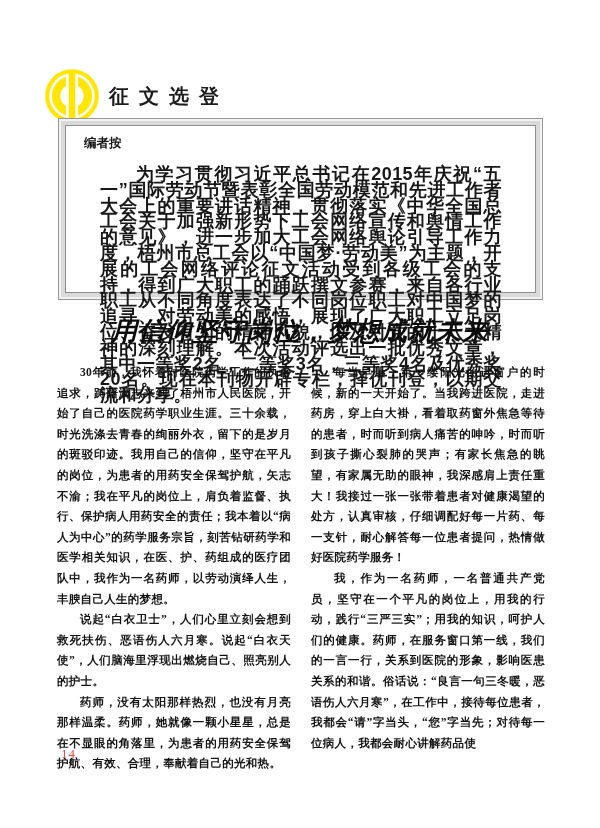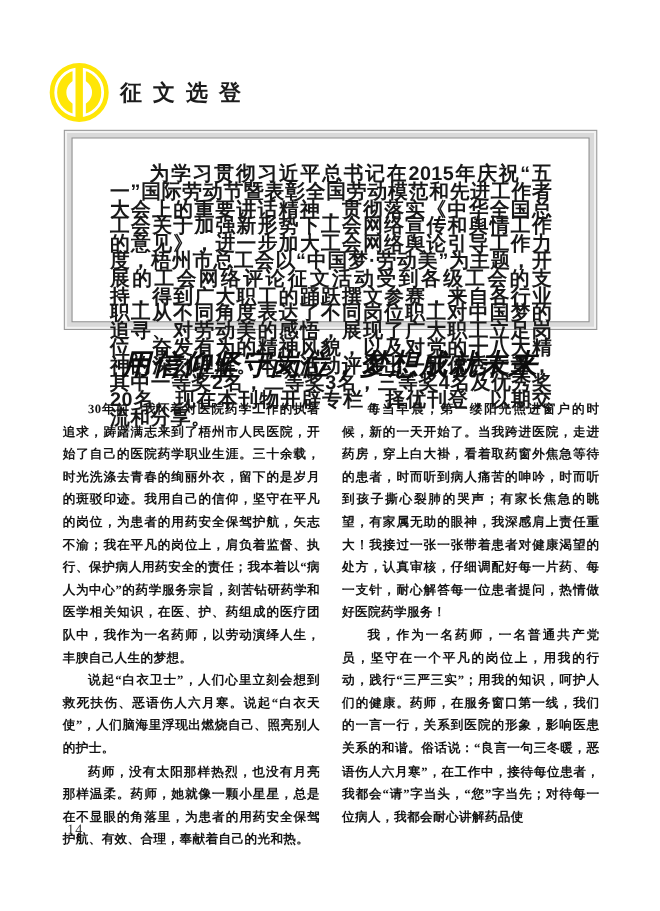--- a/index.html
+++ b/index.html
@@ -1,21 +1,21 @@
 <!DOCTYPE html>
 <html><head>
 <meta charset="utf-8">
 <style>
   html,body{margin:0;padding:0;background:#ffffff;}
   .page{
     position:relative;width:600px;height:828px;background:#ffffff;
     font-family:"Liberation Serif",serif;color:#141414;overflow:hidden;
   }
   
-  .masthead{position:absolute;left:44px;top:56px;display:flex;align-items:center;gap:9px;}
+  .masthead{position:absolute;left:44px;top:68px;display:flex;align-items:center;gap:9px;}
   .logo{width:56px;height:56px;display:block;}
   .logo svg{width:56px;height:56px;display:block;}
   .section-label{
     margin:0;font-size:20px;font-weight:bold;letter-spacing:10px;
     color:#1c1c1c;white-space:nowrap;
   }
   
   .editor-box{
     position:absolute;left:58px;top:118px;width:485px;height:182px;
     box-sizing:border-box;background:#ffffff;
@@ -45,41 +45,42 @@
   
   .columns{position:absolute;left:57px;top:362px;width:488px;display:flex;gap:20px;}
   .col{width:240px;}
   .col p{
     margin:0;font-size:11.5px;line-height:20.6px;font-weight:600;
     text-align:justify;text-indent:2em;letter-spacing:0.3px;color:#141414;
   }
   
   .page-number{
     position:absolute;left:61px;top:746px;font-size:13px;
-    letter-spacing:1px;color:#404040;
+    letter-spacing:1px;color:#ef4444;
   }
 </style>
 </head>
 <body>
 
 <div class="page">
 
   <header class="masthead">
     <span class="logo">
       <svg viewBox="0 0 60 60" xmlns="http://www.w3.org/2000/svg">
         <circle cx="30" cy="30" r="26.5" fill="none" stroke="#ffe607" stroke-width="4.5"></circle>
         <circle cx="30" cy="30" r="17" fill="none" stroke="#ffe607" stroke-width="9"></circle>
         <rect x="23.5" y="8" width="13" height="44" fill="#ffffff"></rect>
         <rect x="26.4" y="4" width="7.2" height="52" fill="#ffe607"></rect>
       </svg>
     </span>
     <h2 class="section-label">征文选登</h2>
   </header>
 
   <section class="editor-box">
+    <div class="editor-label">编者按</div>
     <p class="editor-body">为学习贯彻习近平总书记在2015年庆祝“五一”国际劳动节暨表彰全国劳动模范和先进工作者大会上的重要讲话精神，贯彻落实《中华全国总工会关于加强新形势下工会网络宣传和舆情工作的意见》，进一步加大工会网络舆论引导工作力度，梧州市总工会以“中国梦·劳动美”为主题，开展的工会网络评论征文活动受到各级工会的支持，得到广大职工的踊跃撰文参赛，来自各行业职工从不同角度表达了不同岗位职工对中国梦的追寻、对劳动美的感悟，展现了广大职工立足岗位、奋发有为的精神风貌，以及对党的十八大精神的深刻理解。本次活动评选出一批优秀文章，其中一等奖2名，二等奖3名，三等奖4名及优秀奖20名。现在本刊物开辟专栏，择优刊登，以期交流和分享。</p>
   </section>
 
   <h1 class="article-title">用信仰坚守岗位，梦想成就未来</h1>
 
 
   <div class="columns">
     <div class="col">
       <p>30年前，我怀着对医院药学工作的执著追求，踌躇满志来到了梧州市人民医院，开始了自己的医院药学职业生涯。三十余载，时光洗涤去青春的绚丽外衣，留下的是岁月的斑驳印迹。我用自己的信仰，坚守在平凡的岗位，为患者的用药安全保驾护航，矢志不渝；我在平凡的岗位上，肩负着监督、执行、保护病人用药安全的责任；我本着以“病人为中心”的药学服务宗旨，刻苦钻研药学和医学相关知识，在医、护、药组成的医疗团队中，我作为一名药师，以劳动演绎人生，丰腴自己人生的梦想。</p>
       <p>说起“白衣卫士”，人们心里立刻会想到救死扶伤、恶语伤人六月寒。说起“白衣天使”，人们脑海里浮现出燃烧自己、照亮别人的护士。</p>

